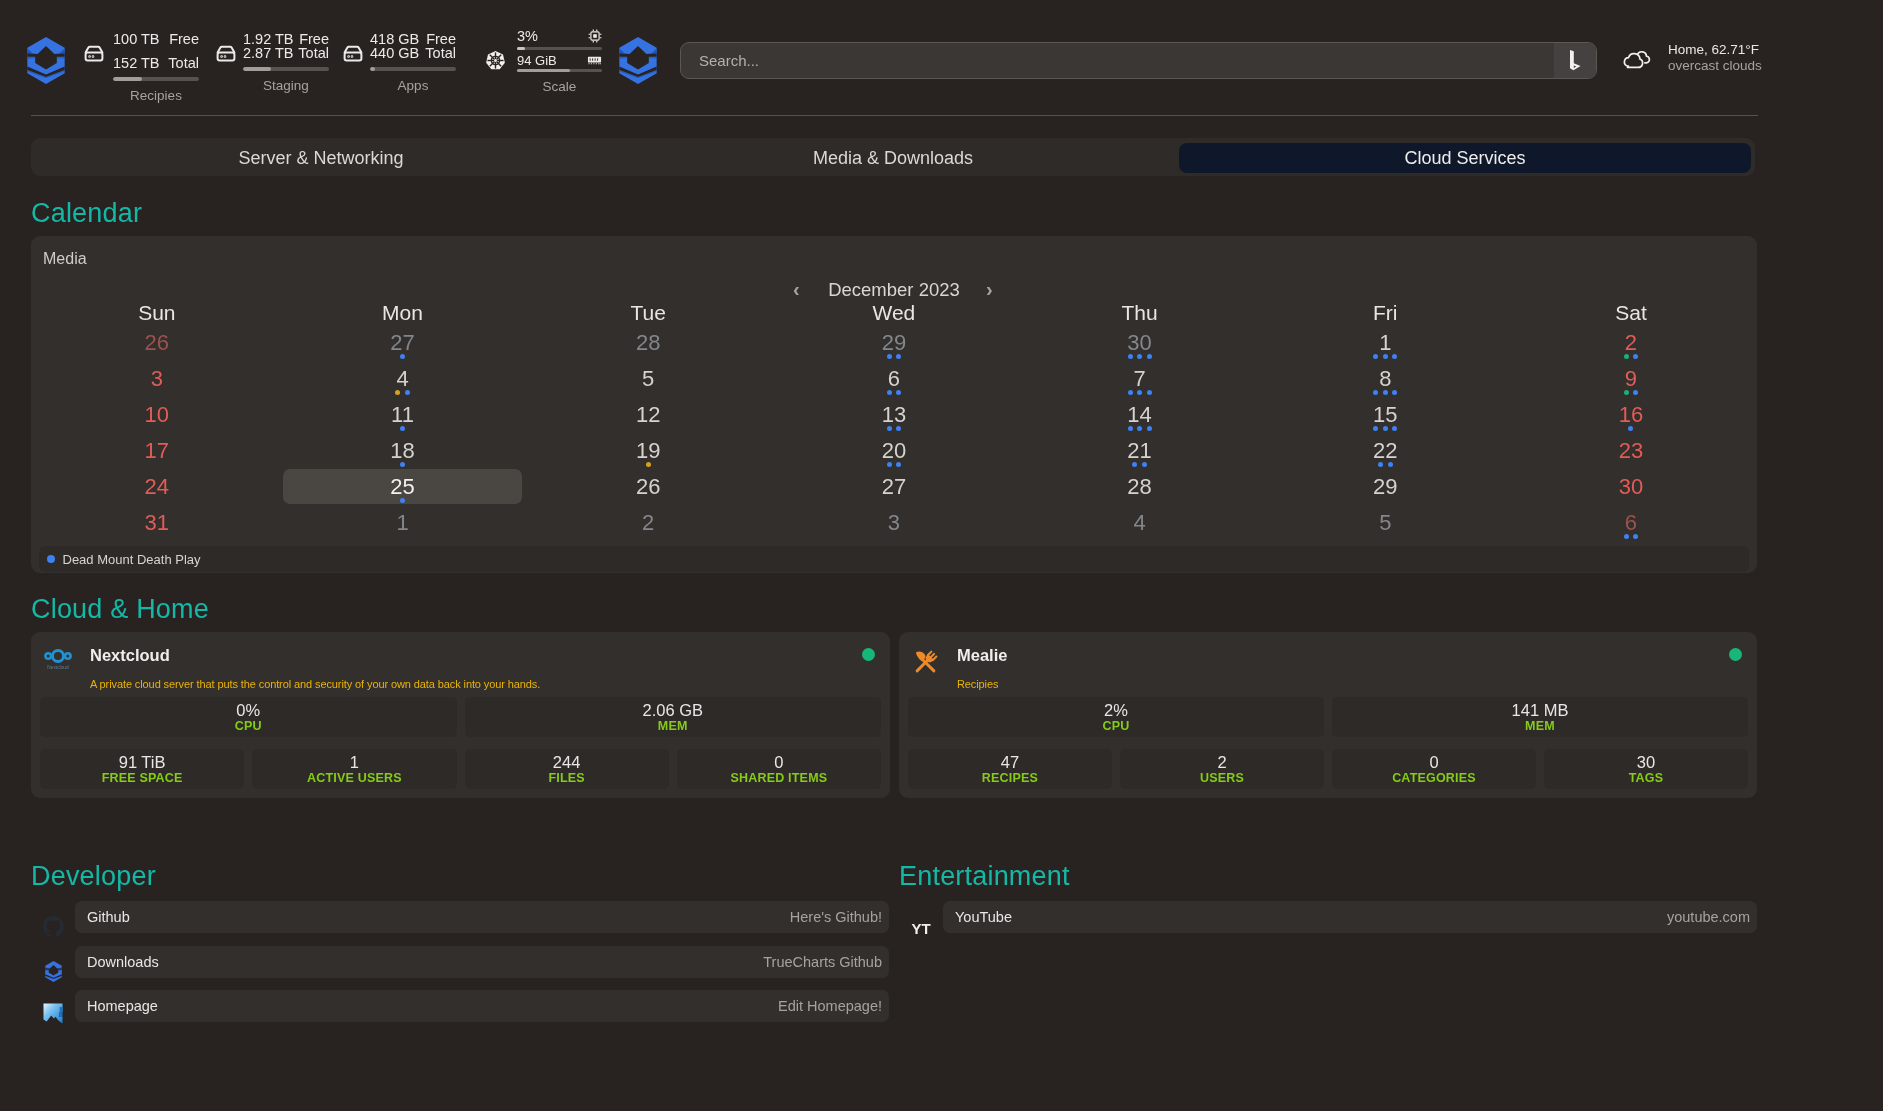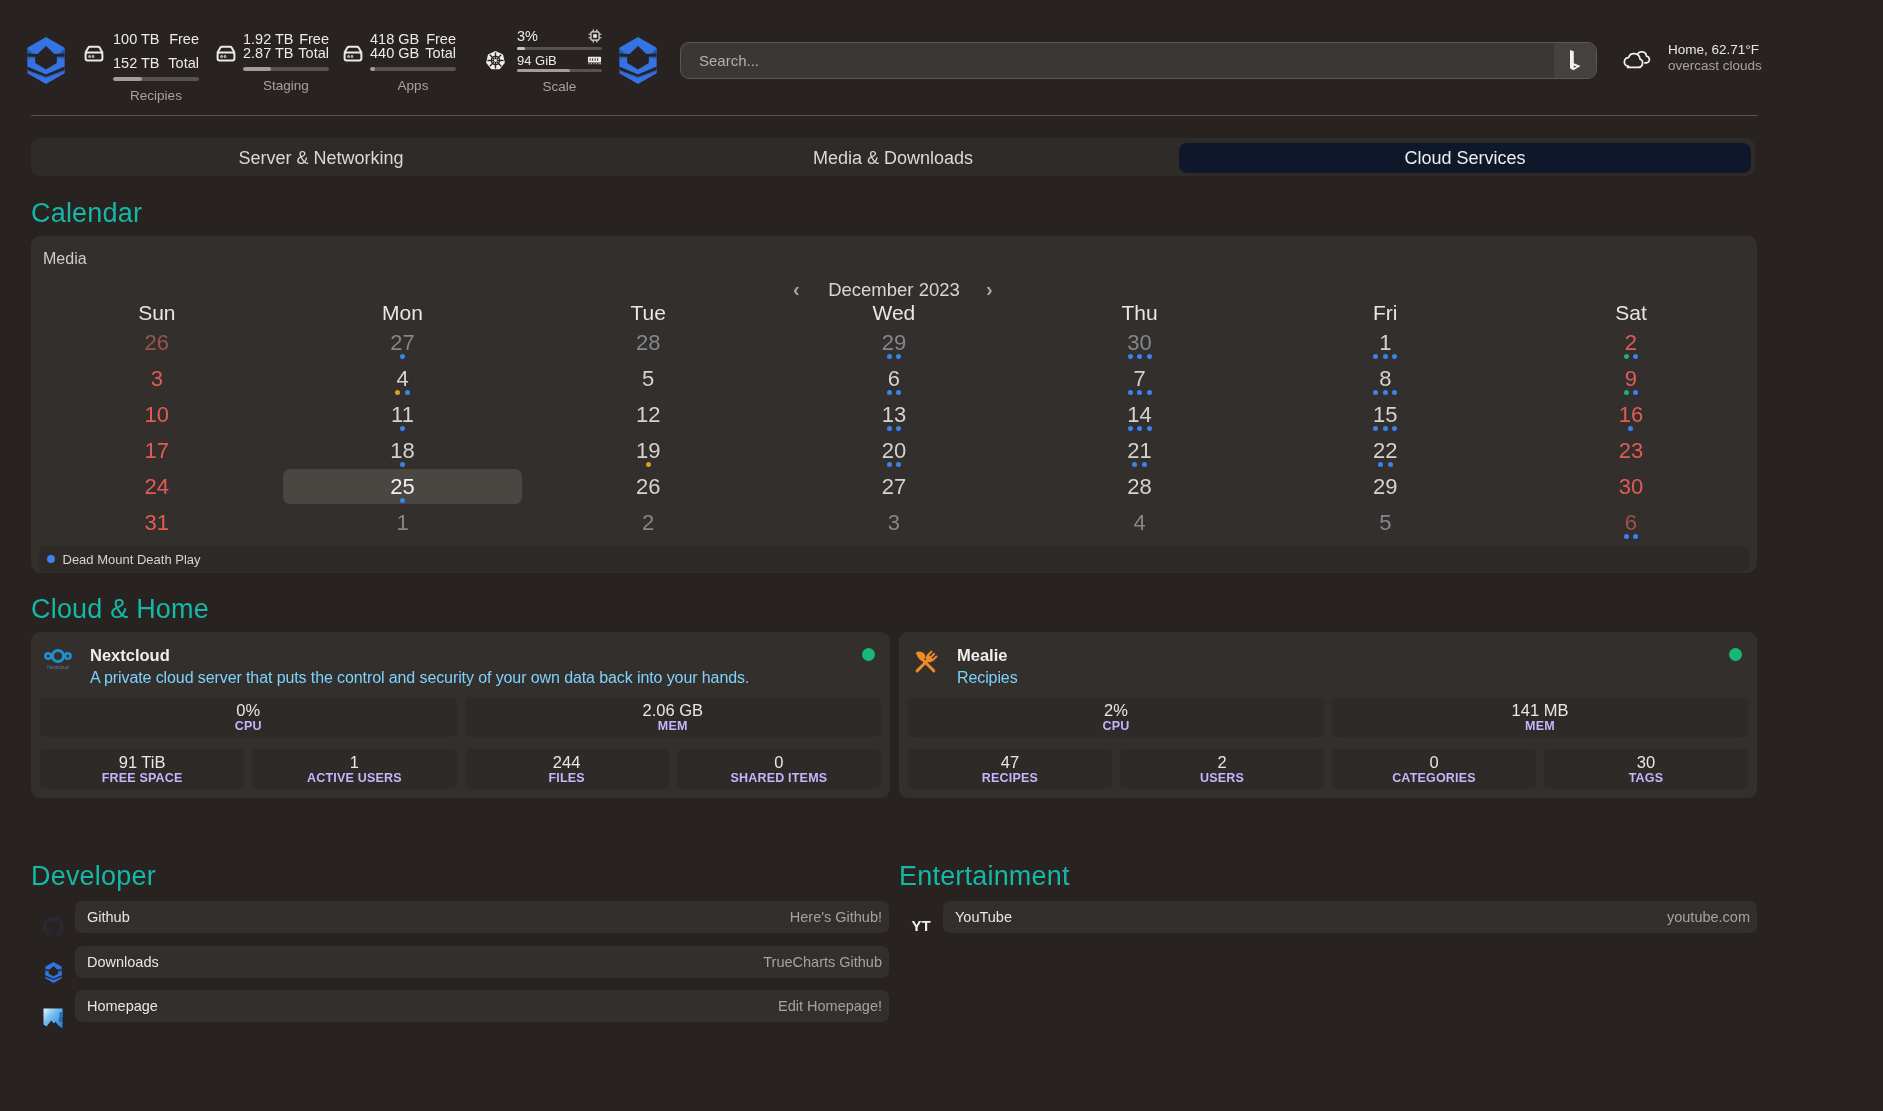--- a/index.html
+++ b/index.html
@@ -43,29 +43,29 @@
 .dots{position:absolute;left:0;right:0;top:28.5px;height:6px;display:flex;justify-content:center;gap:4.5px;z-index:2}
 .dots s{width:5px;height:5px;border-radius:50%;display:block}
 .dot-b{background:#3d82f0}.dot-y{background:#d6a11c}.dot-g{background:#1fae78}
 .legend{position:absolute;left:8px;width:1710px;top:310px;height:26px;background:#2e2a28;border-radius:6px;display:flex;align-items:center}
 .legend s{width:8.5px;height:8.5px;border-radius:50%;background:#3d82f0;margin-left:7.5px}
 .legend span{margin-left:7.5px;font-size:13px;color:#d6d3d0}
 
 .svcard{position:absolute;top:632px;height:166px;background:#332f2d;border-radius:9px}
 .svhead{position:absolute;top:13px;left:13px;right:13px;height:46px}
 .svtitle{font-size:16.5px;font-weight:600;color:#f0eeec}
-.svsub{font-size:16px;color:#7dd3fc;margin-top:4px;letter-spacing:-0.1px}
+.svsub{font-size:11px;color:#eab308;margin-top:13px;letter-spacing:-0.1px}
 .statusdot{position:absolute;right:2px;top:3px;width:13px;height:13px;border-radius:50%;background:#17b877}
 .statrow{position:absolute;left:9px;right:9px;display:flex;gap:8px}
 .stat{flex:1;background:#2e2a28;border-radius:5px;height:40px;display:flex;flex-direction:column;align-items:center;justify-content:center}
 .stat .v{font-size:16.5px;color:#e9e7e5;line-height:18px}
-.stat .k{font-size:12.5px;font-weight:700;color:#c4b5fd;line-height:14px;letter-spacing:0.2px}
+.stat .k{font-size:12.5px;font-weight:700;color:#84cc16;line-height:14px;letter-spacing:0.2px}
 
 .svc-row{position:absolute;height:32px}
-.svc-row .ric{position:absolute;left:0;top:16px;width:44px;height:32px;display:flex;align-items:flex-start;justify-content:center}
+.svc-row .ric{position:absolute;left:0;top:4px;width:44px;height:32px;display:flex;align-items:flex-end;justify-content:center}
 .svc-row .pill{position:absolute;left:44px;right:0;top:0;height:32px;background:#322f2d;border-radius:7px;display:flex;align-items:center;justify-content:space-between;padding:0 7px 0 12px}
 .svc-row .nm{font-size:14.5px;font-weight:500;color:#e9e7e5}
 .svc-row .ds{font-size:14.5px;color:#a8a29d}
 </style></head>
 <body>
 <div class="page">
 <div class="hicon" style="left:27px;top:37px"><svg width="38" height="47" viewBox="0 0 100 126">
 <polygon points="50,0 100,29 100,97 50,126 0,97 0,29" fill="#3573e3"></polygon>
 <polygon points="0,31 14,43.5 0,43.5" fill="#1d4cb0" opacity="0.8"></polygon>
 <polygon points="100,31 86,43.5 100,43.5" fill="#1d4cb0" opacity="0.8"></polygon>

